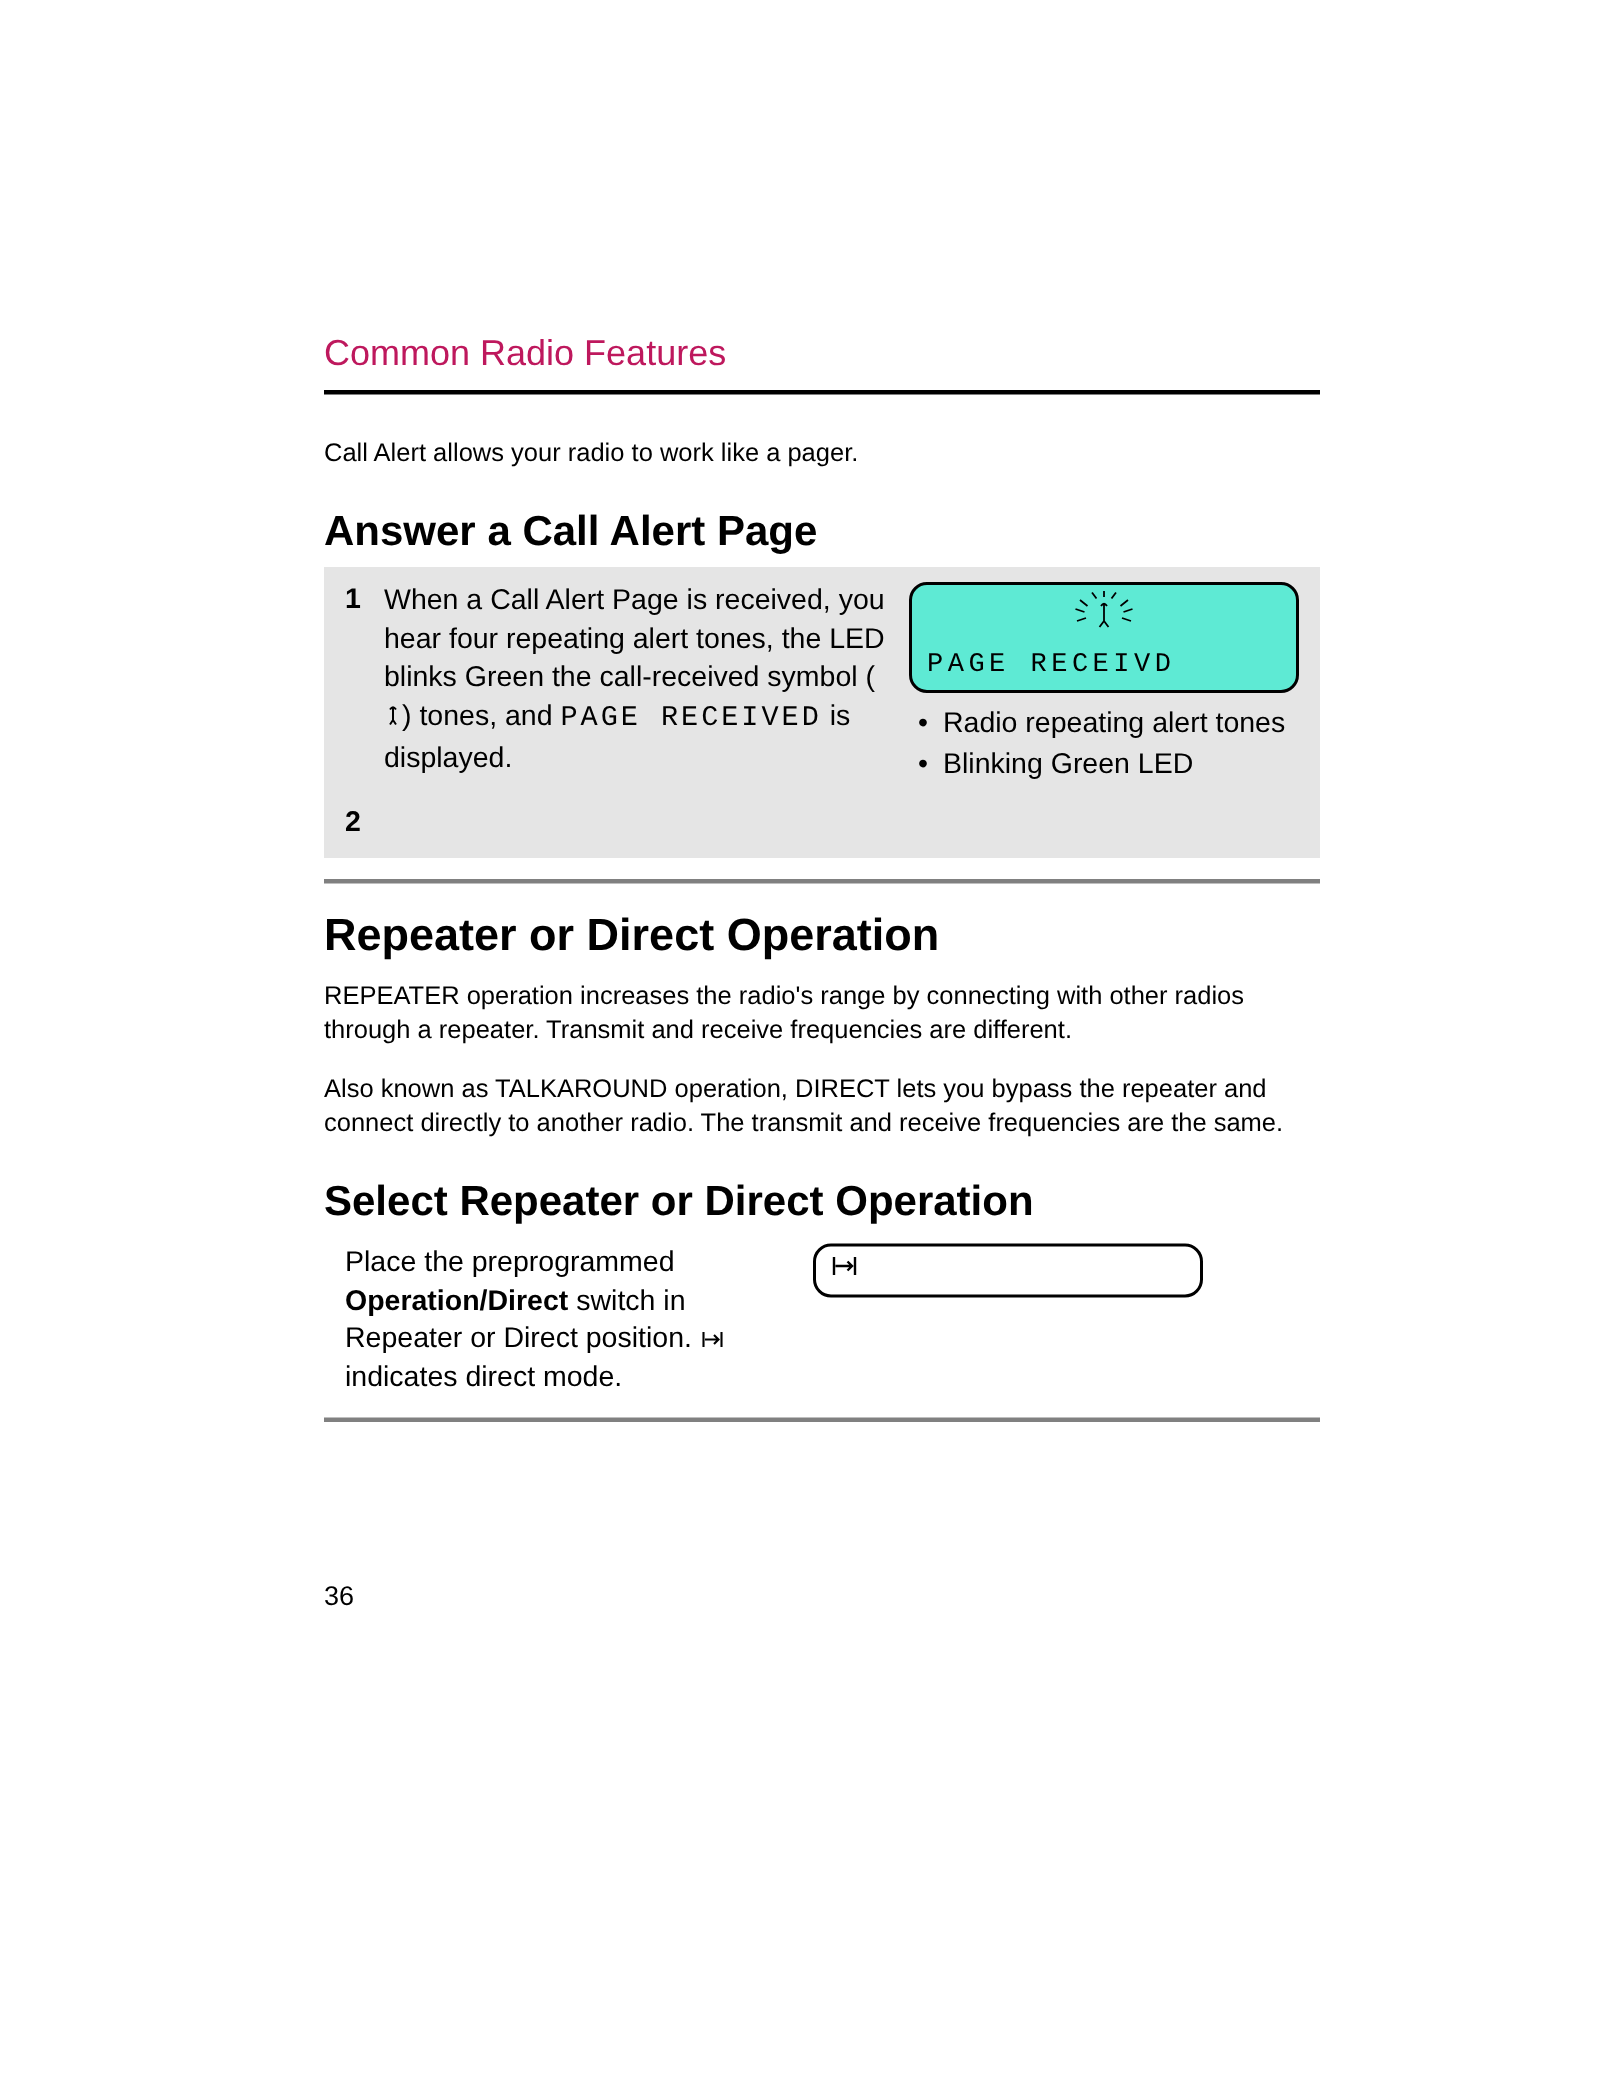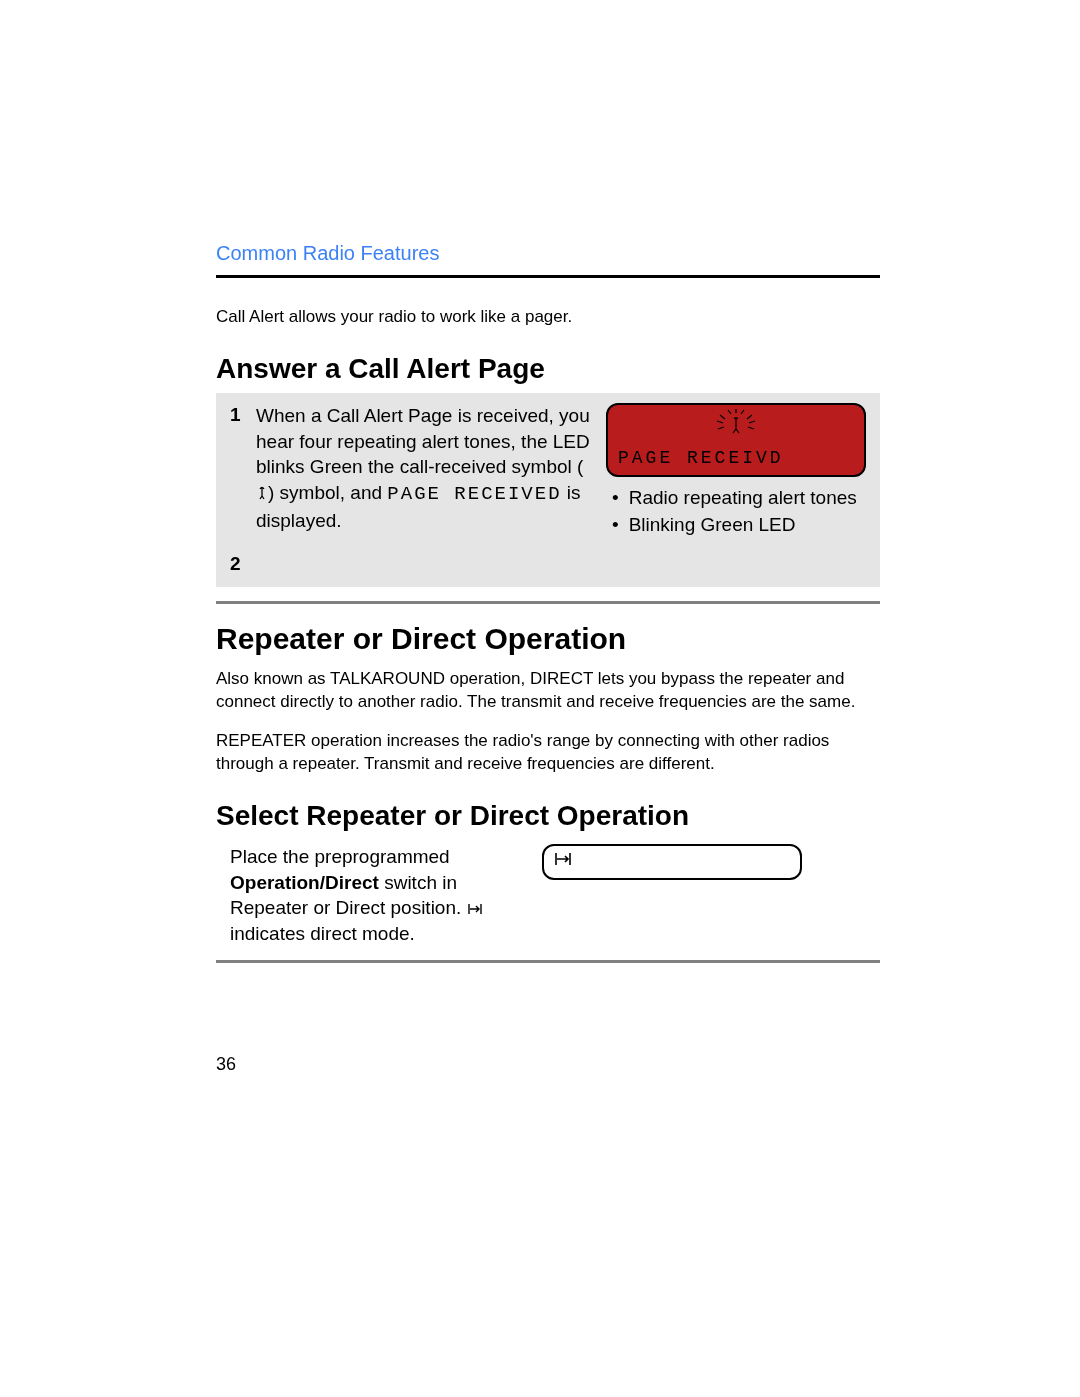--- a/index.html
+++ b/index.html
@@ -10,23 +10,22 @@
     color: #000;
   }
   .page {
     width: 1080px;
     height: 1397px;
     position: relative;
     box-sizing: border-box;
     padding: 222px 200px 0 216px;
   }
   .running-head {
-    font-size: 20px;
-    color: #3b82f6;
-    margin-top: 20px;
+    font-size: 24px;
+    color: #be185d;
   }
   .hr-heavy {
     border: none;
     border-top: 3px solid #000;
     margin: 10px 0 28px 0;
   }
   .hr-medium {
     border: none;
     border-top: 3px solid #808080;
     margin: 14px 0 18px 0;
@@ -71,21 +70,21 @@
   }
   .step-right {
     width: 260px;
     flex: none;
   }
   .lcd {
     border: 2px solid #000;
     border-radius: 12px;
     height: 70px;
     position: relative;
-    background: #b91c1c;
+    background: #5eead4;
     margin-bottom: 8px;
     overflow: hidden;
   }
   .lcd-text {
     font-family: "Courier New", monospace;
     font-size: 18px;
     letter-spacing: 3px;
     position: absolute;
     bottom: 7px;
     left: 10px;
@@ -150,21 +149,21 @@
   <p class="body">Call Alert allows your radio to work like a pager.</p>
 
   <h2>Answer a Call Alert Page</h2>
 
   <div class="greybox">
     <div class="step-row">
       <div class="step-num">1</div>
       <div class="step-text">
         <span>When a Call Alert Page is received, you hear four repeating alert tones, the LED blinks Green the call-received symbol (</span><span class="call-symbol"><svg width="12" height="16" viewBox="0 0 12 16">
               <path d="M6 2 L6 11 M4 4 Q6 1 8 4 M6 11 L4 14 M6 11 L8 14" stroke="#000" stroke-width="1.3" fill="none"></path>
-            </svg></span><span>) symbol, and </span><span class="mono">PAGE RECEIVED</span><span> is displayed.</span>
+            </svg></span><span>) tones, and </span><span class="mono">PAGE RECEIVED</span><span> is displayed.</span>
       </div>
       <div class="step-right">
         <div class="lcd">
           <div class="lcd-icon-center">
             <svg width="46" height="30" viewBox="0 0 46 30">
               <g stroke="#000" stroke-width="1.2" fill="none">
                 <path d="M23 8 L23 20 M21 10 Q23 7 25 10 M23 20 L20 24 M23 20 L26 24"></path>
                 <path d="M10 14 L4 12 M11 18 L5 20 M12 10 L7 6"></path>
                 <path d="M36 14 L42 12 M35 18 L41 20 M34 10 L39 6"></path>
                 <path d="M18 5 L15 1 M28 5 L31 1 M23 4 L23 0"></path>
@@ -188,22 +187,22 @@
 
     <div class="step-row">
       <div class="step-num">2</div>
       <div class="step-right"></div>
     </div>
   </div>
 
   <hr class="hr-medium">
 
   <h1>Repeater or Direct Operation</h1>
+  <p class="body">REPEATER operation increases the radio's range by connecting with other radios through a repeater. Transmit and receive frequencies are different.</p>
   <p class="body">Also known as TALKAROUND operation, DIRECT lets you bypass the repeater and connect directly to another radio. The transmit and receive frequencies are the same.</p>
-  <p class="body">REPEATER operation increases the radio's range by connecting with other radios through a repeater. Transmit and receive frequencies are different.</p>
 
   <h2>Select Repeater or Direct Operation</h2>
 
   <div class="plain-row">
     <div class="step-text" style="max-width:300px">
       <span>Place the preprogrammed </span><b>Operation/Direct</b><span> switch in Repeater or Direct position. </span><span><svg width="16" height="12" viewBox="0 0 16 12" style="vertical-align:-1px">
             <path d="M2 1 L2 11 M14 1 L14 11 M3 6 L12 6 M9 3 L12 6 L9 9" stroke="#000" stroke-width="1.4" fill="none"></path>
           </svg></span><span> indicates direct mode.</span>
     </div>
     <div class="step-right">

